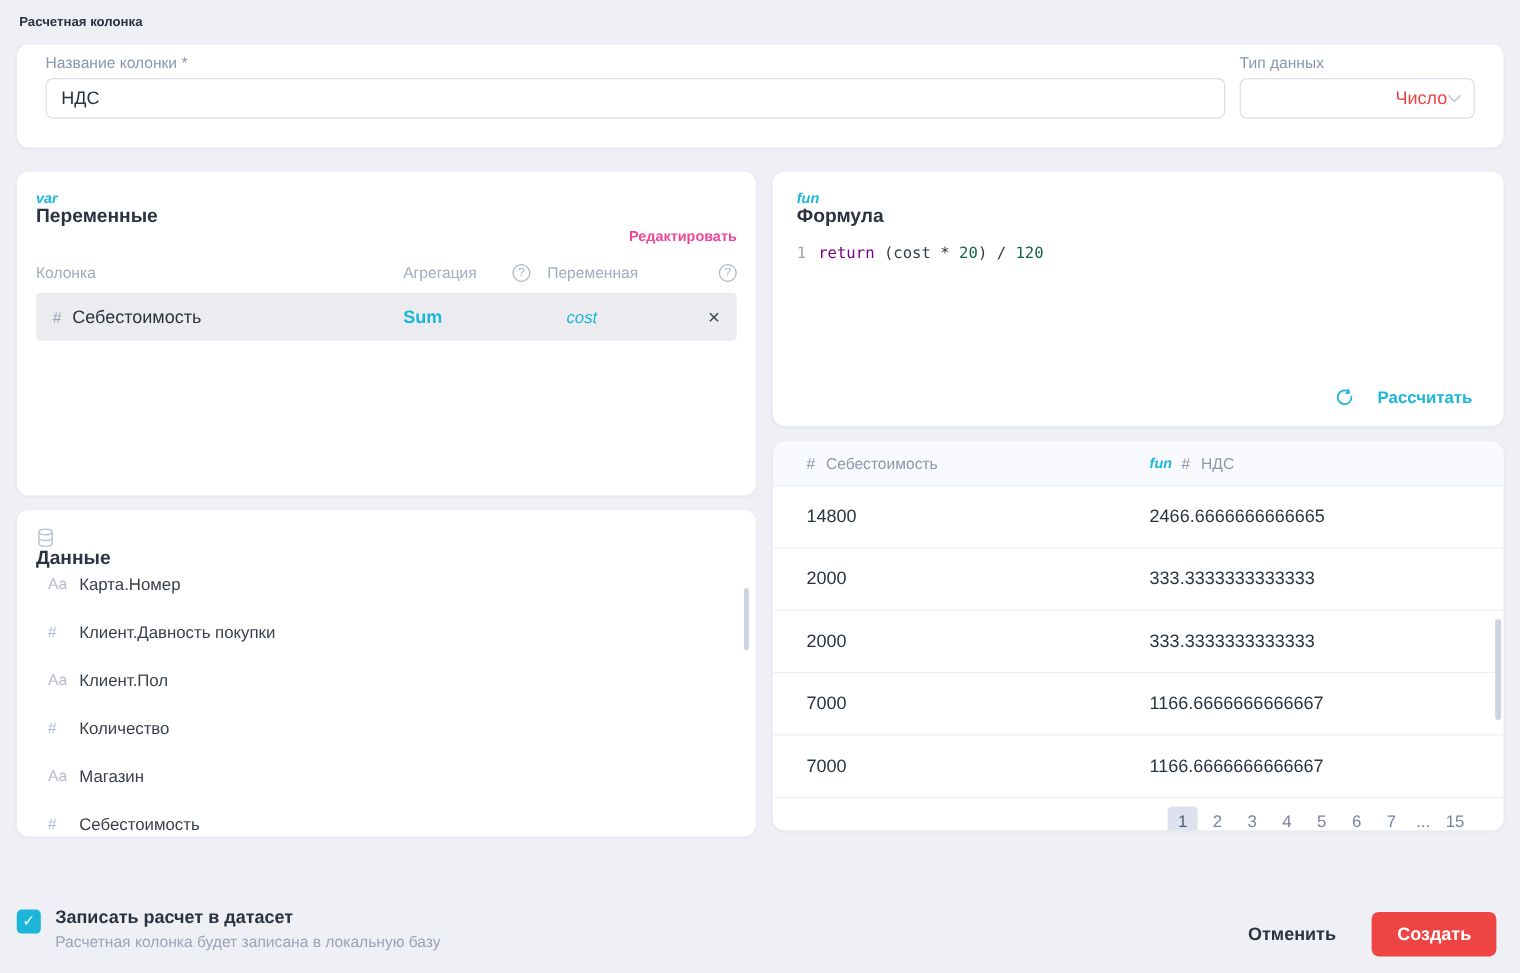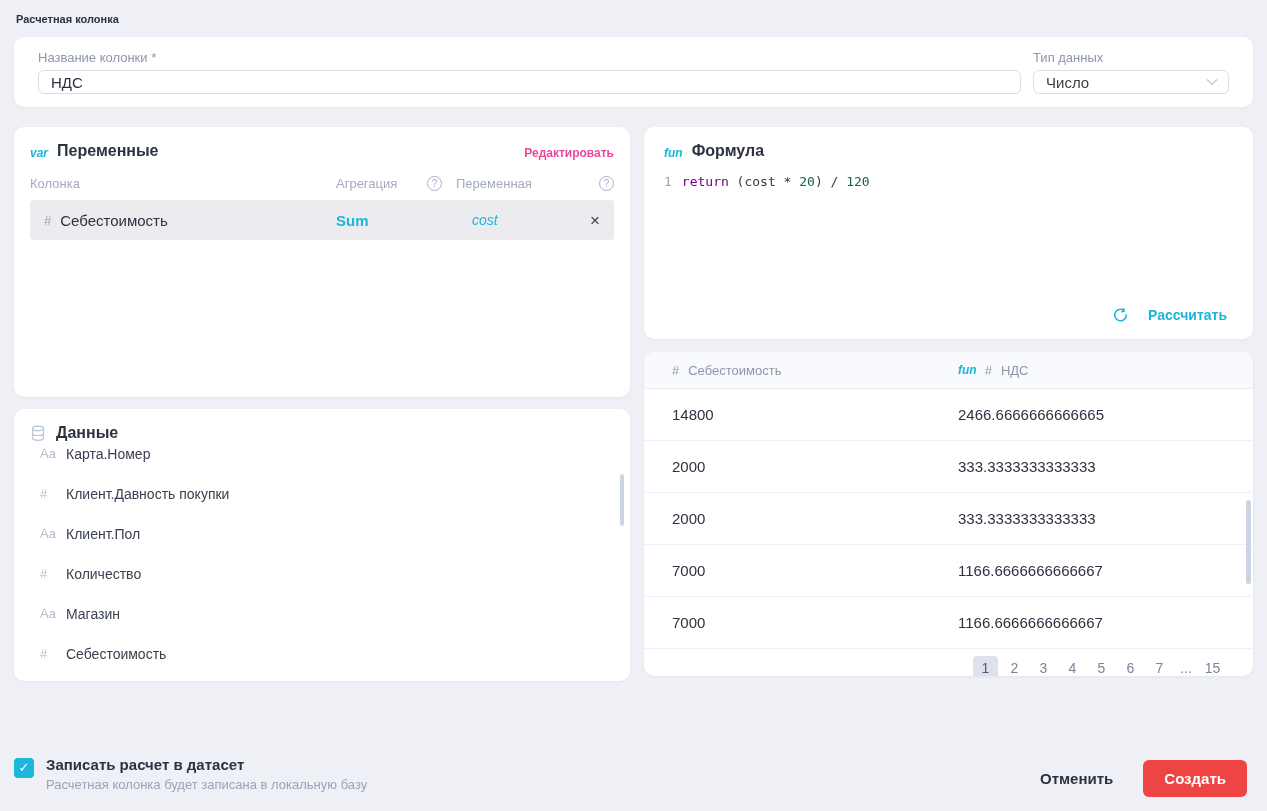--- a/index.html
+++ b/index.html
@@ -14,43 +14,43 @@
   .page { padding:0 14px; position:relative; height:100%; }
   .page-title { padding:13px 2px 12px; font-size:11px; font-weight:700; color:#2b3240; }
 
   .panel {
     background:#fff;
     border-radius:10px;
     box-shadow:0 1px 3px rgba(30,40,70,0.05);
   }
 
   
-  .top-card { height:70px; padding:13px 24px; display:flex; gap:12px; }
+  .top-card { height:86px; padding:8px 24px; display:flex; gap:12px; }
   .field-group { display:flex; flex-direction:column; }
   .field-group.name { flex:1; }
   .field-group.type { width:196px; }
   .field-label { font-size:13px; color:#8c96ac; margin-bottom:5px; }
   .text-input {
     height:34px; border:1px solid #d9dee9; border-radius:6px;
     padding:0 12px; font-size:15px; color:#2b3240; width:100%;
     font-family:"Liberation Sans", sans-serif; outline:none; background:#fff;
   }
   .select-box {
     height:34px; border:1px solid #d9dee9; border-radius:6px;
-    padding:0 10px 0 12px; font-size:15px; color:#404040;
-    display:flex; align-items:center; justify-content:space-between;
+    padding:0 10px 0 12px; font-size:15px; color:#ef4444;
+    display:flex; align-items:center; justify-content:flex-end;
     cursor:pointer; background:#fff;
   }
 
   
   .main { display:flex; gap:14px; margin-top:20px; }
   .col-left { width:616px; }
   .col-right { width:609px; }
 
-  .panel-head { display:flex; align-items:flex-end; }
+  .panel-head { display:flex; align-items:flex-start;flex-direction:column; }
   .badge { font-size:12px; font-style:italic; color:#1bb6d9; margin-right:9px; font-weight:600; }
   .panel-title { font-size:16px; font-weight:700; color:#2b3240; }
   .edit-link { margin-left:auto; font-size:12px; font-weight:600; color:#ec4899; cursor:pointer; }
 
   
   .vars-panel { height:270px; padding:15px 16px; }
   .vars-header {
     display:grid; grid-template-columns:306px 120px 1fr 20px;
     align-items:center; font-size:13px; color:#a3abbe; padding:16px 0 9px;
   }

